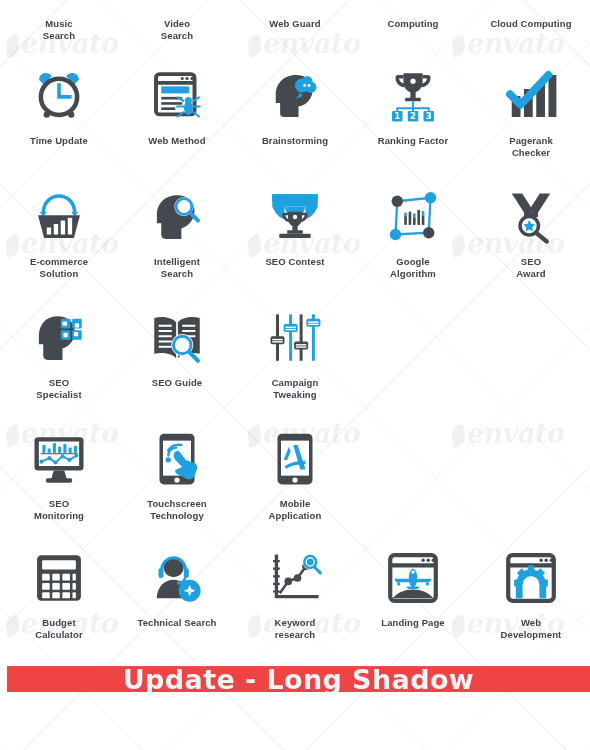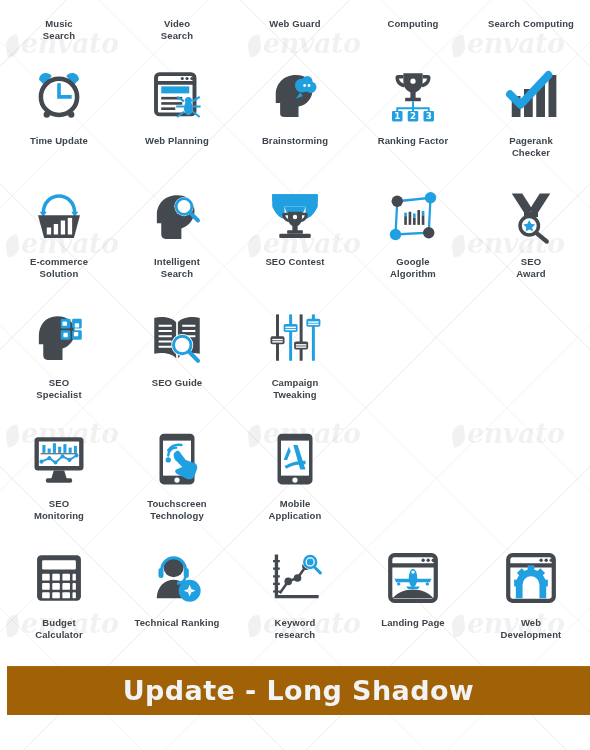--- a/index.html
+++ b/index.html
@@ -77,22 +77,22 @@
   
   .row-top { padding-top:18px; }
   .row-top .label { margin-top:0; }
 
   .row-std { margin-top:14px; }
 
   .banner {
     position:absolute;
     left:0; right:0;
     top:666px;
-    height:49px;
-    background:#a16207;
+    height:26px;
+    background:#ef4444;
     display:flex; align-items:center; justify-content:center;
     z-index:3;
     box-shadow: inset 0 1px 0 rgba(255,255,255,0.06);
     margin-left: 7px;
   }
   .banner-text {
     color:#f2f3f4;
     font-size:27px;
     font-weight:700;
     letter-spacing:0.4px;
@@ -128,21 +128,21 @@
     <div class="cell">
       <div class="label">Video<br>Search</div>
     </div>
     <div class="cell">
       <div class="label">Web Guard</div>
     </div>
     <div class="cell">
       <div class="label">Computing</div>
     </div>
     <div class="cell">
-      <div class="label">Search Computing</div>
+      <div class="label">Cloud Computing</div>
     </div>
   </div>
 
   <div class="row row-std" style="margin-top:22px;">
 
     <div class="cell">
       <div class="icon-box">
         <svg width="58" height="58" viewBox="0 0 64 64">
           <path d="M10 14 C10 6 20 4 24 10 L16 20 Z" fill="#20a0e0"></path>
           <path d="M54 14 C54 6 44 4 40 10 L48 20 Z" fill="#20a0e0"></path>
@@ -167,21 +167,21 @@
           <rect x="14" y="33" width="24" height="3" fill="#43494f"></rect>
           <rect x="14" y="39" width="24" height="3" fill="#43494f"></rect>
           <rect x="14" y="45" width="16" height="3" fill="#43494f"></rect>
           <g fill="#20a0e0">
             <ellipse cx="45" cy="46" rx="5" ry="8"></ellipse>
             <circle cx="45" cy="37" r="4"></circle>
             <path d="M40 38 L32 33 M40 44 L31 44 M40 50 L32 56 M50 38 L58 33 M50 44 L59 44 M50 50 L58 56" stroke="#20a0e0" stroke-width="2.4" fill="none"></path>
           </g>
         </svg>
       </div>
-      <div class="label">Web Planning</div>
+      <div class="label">Web Method</div>
     </div>
 
     <div class="cell">
       <div class="icon-box">
         <svg width="56" height="56" viewBox="0 0 64 64">
           <path d="M33 8 C18 8 10 19 10 30 L10 40 L15 40 L15 52 C15 55 17 56 20 56 L36 56 L36 44 C46 42 52 34 52 25 C52 15 45 8 33 8 Z" fill="#43494f"></path>
           <g fill="#20a0e0">
             <circle cx="40" cy="20" r="8"></circle>
               <circle cx="50" cy="22" r="6.5"></circle>
               <circle cx="46" cy="15" r="6"></circle>
@@ -520,21 +520,21 @@
             <circle cx="47" cy="47" r="13"></circle>
           </g>
           <g fill="#ffffff">
             <path d="M47 40 L49 45 L47 47 L45 45 Z"></path>
             <path d="M54 47 L49 49 L47 47 L49 45 Z"></path>
             <path d="M47 54 L45 49 L47 47 L49 49 Z"></path>
             <path d="M40 47 L45 45 L47 47 L45 49 Z"></path>
           </g>
         </svg>
       </div>
-      <div class="label">Technical Ranking</div>
+      <div class="label">Technical Search</div>
     </div>
 
     <div class="cell">
       <div class="icon-box">
         <svg width="54" height="54" viewBox="0 0 64 64">
           <g stroke="#43494f" stroke-width="4" fill="none">
             <path d="M10 4 V54 H60"></path>
           </g>
           <g stroke="#43494f" stroke-width="2.6">
             <path d="M6 12 H14 M6 21 H14 M6 30 H14 M6 39 H14 M6 48 H14"></path>

